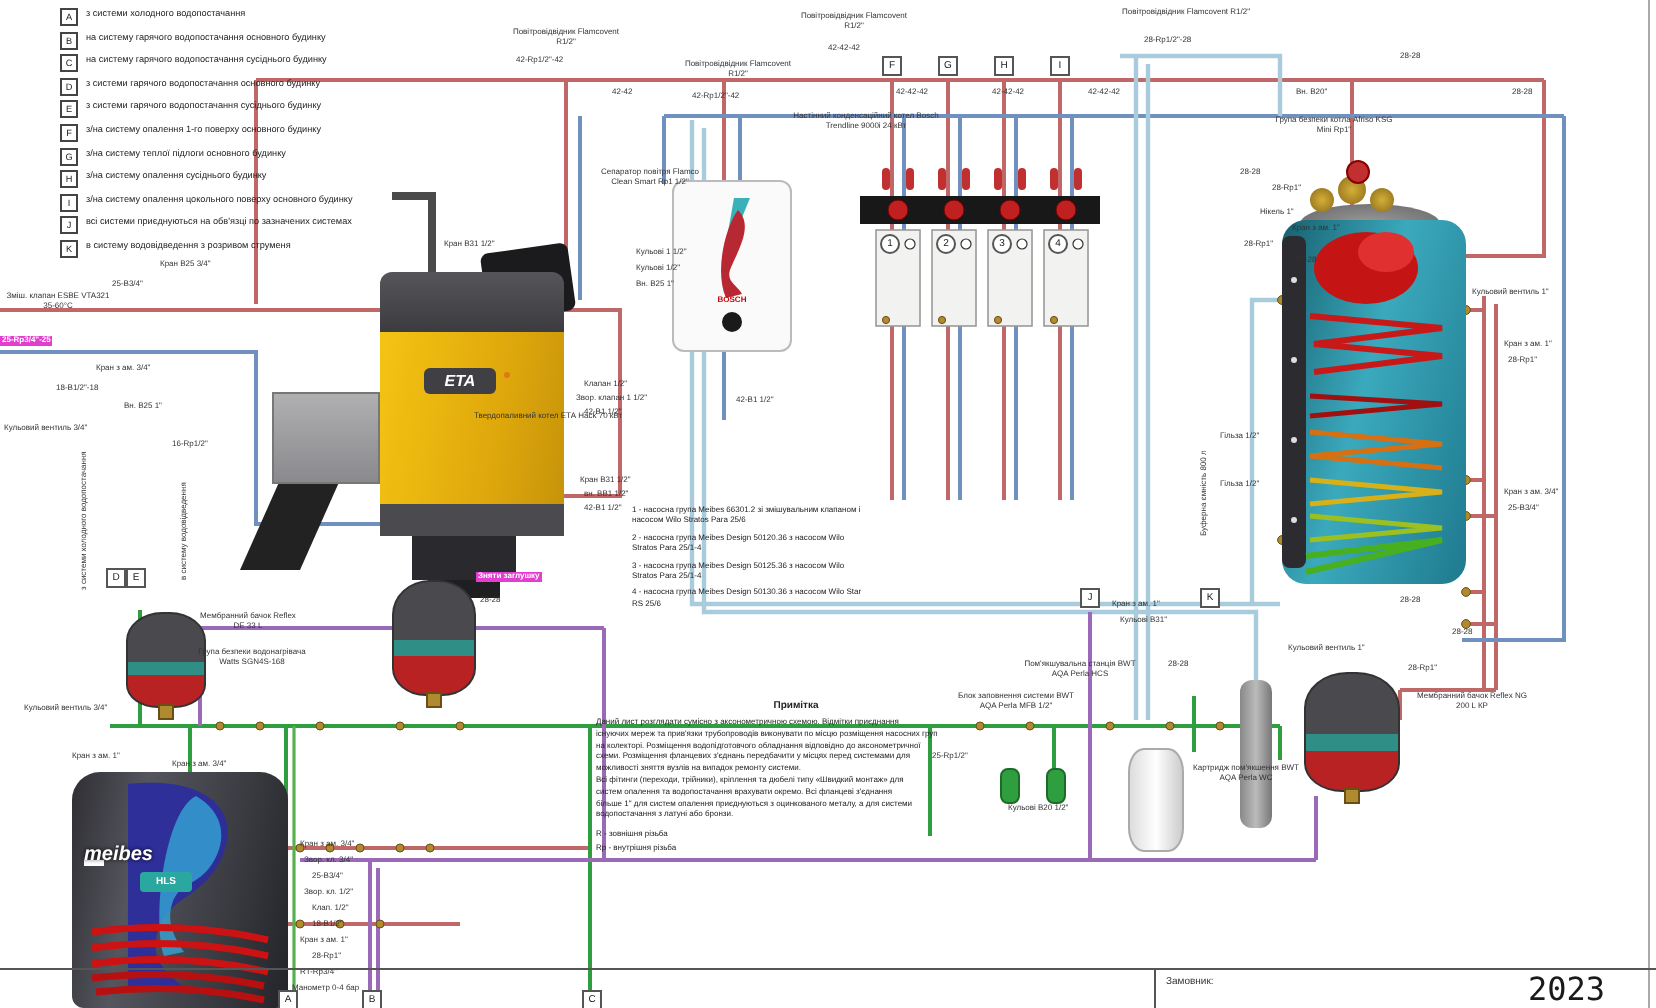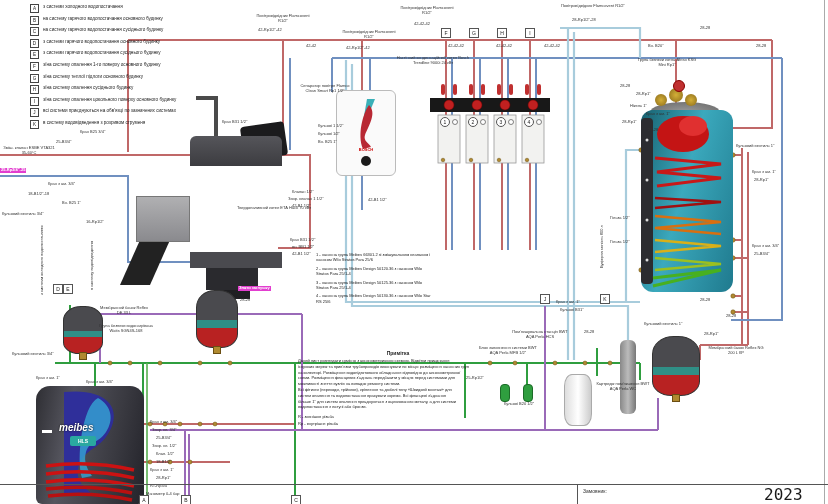--- a/index.html
+++ b/index.html
@@ -209,20 +209,24 @@
         <circle cx="130" cy="424" r="2"></circle>
         <circle cx="130" cy="462" r="2"></circle>
       </g>
 
     <polygon points="140,240 170,240 150,285 120,285" fill="#222"></polygon>
   </svg>
 
   <div class="abs" style="left:190px;top:136px;width:92px;height:132px;z-index:4;">
     <div class="abs" style="left:52px;top:-12px;width:44px;height:34px;background:#1b1b1d;border-radius:4px;transform:rotate(-8deg);"></div>
     <div class="abs" style="left:0;top:0;width:92px;height:30px;background:linear-gradient(#55555a,#3c3c40);border-radius:6px 6px 0 0;"></div>
+    <div class="abs" style="left:0;top:30px;width:92px;height:86px;background:linear-gradient(100deg,#f4c413,#e0a90c 60%,#c6940a);">
+      <div class="abs" style="left:22px;top:18px;width:36px;height:13px;background:#3f3f44;border-radius:3px;color:#fff;font-size:8px;font-weight:bold;font-style:italic;text-align:center;line-height:13px;">ETA</div>
+      <div class="abs" style="left:62px;top:20px;width:3px;height:3px;background:#e07818;border-radius:50%;"></div>
+    </div>
     <div class="abs" style="left:0;top:116px;width:92px;height:16px;background:#4a4a4f;"></div>
   </div>
   <div class="abs" style="left:206px;top:268px;width:52px;height:22px;background:#2a2a2e;z-index:4;"></div>
   <div class="abs" style="left:214px;top:290px;width:36px;height:9px;background:#1f1f22;z-index:4;"></div>
   <div class="abs" style="left:136px;top:196px;width:52px;height:44px;background:linear-gradient(#b0b0b2,#8a8a8e);border:1px solid #777;z-index:4;"></div>
 
   <div class="abs" style="left:336px;top:90px;width:58px;height:84px;background:#fafafa;border:1px solid #bbb;border-radius:6px;z-index:4;">
     <svg width="58" height="84">
       <polygon points="30,8 38,8 24,42" fill="#3ab0b8"></polygon>
       <path d="M32,14 C40,22 32,34 28,44 C26,50 32,52 34,56 L26,58 C20,44 26,22 32,14 Z" fill="#b82833"></path>
@@ -261,21 +265,21 @@
     <svg width="108" height="118">
       <path d="M28,6 C66,2 84,18 76,40 C66,66 46,60 42,84 C40,96 50,102 56,108 L28,108 Z" fill="#2d2da0" opacity="0.92"></path>
       <path d="M62,12 C76,20 78,34 70,46 C62,58 54,54 50,66 C47,76 52,84 56,90 L46,92 C40,74 46,20 62,12 Z" fill="#35a5d5" opacity="0.8"></path>
       <path d="M10,80 Q54,74 98,84" stroke="#cc1212" stroke-width="3.5" fill="none"></path>
       <path d="M10,88 Q54,82 98,92" stroke="#cc1212" stroke-width="3.5" fill="none"></path>
       <path d="M10,96 Q54,90 98,100" stroke="#cc1212" stroke-width="3.5" fill="none"></path>
       <path d="M10,103 Q54,98 96,107" stroke="#b81010" stroke-width="3.5" fill="none"></path>
       <path d="M12,110 Q54,105 96,114" stroke="#b81010" stroke-width="3.5" fill="none"></path>
       <rect x="6" y="44" width="10" height="3" fill="#fff"></rect>
     </svg>
-    <div class="abs" style="left:23px;top:36px;font-size:10px;font-weight:bold;font-style:italic;color:#fff;text-shadow:0 0 2px #000;">meibes</div>
+    <div class="abs" style="left:6px;top:36px;font-size:10px;font-weight:bold;font-style:italic;color:#fff;text-shadow:0 0 2px #000;">meibes</div>
     <div class="abs" style="left:34px;top:50px;width:26px;height:10px;background:#2aa8a0;border-radius:2px;color:#fff;font-size:5px;font-weight:bold;text-align:center;line-height:10px;">HLS</div>
   </div>
 
   <div class="vessel" style="left:63px;top:306px;width:38px;height:46px;"></div>
   <div class="stub" style="left:79px;top:352px;"></div>
   <div class="vessel" style="left:196px;top:290px;width:40px;height:56px;"></div>
   <div class="stub" style="left:213px;top:346px;"></div>
   <div class="vessel" style="left:652px;top:336px;width:46px;height:58px;"></div>
   <div class="stub" style="left:672px;top:394px;"></div>
 

